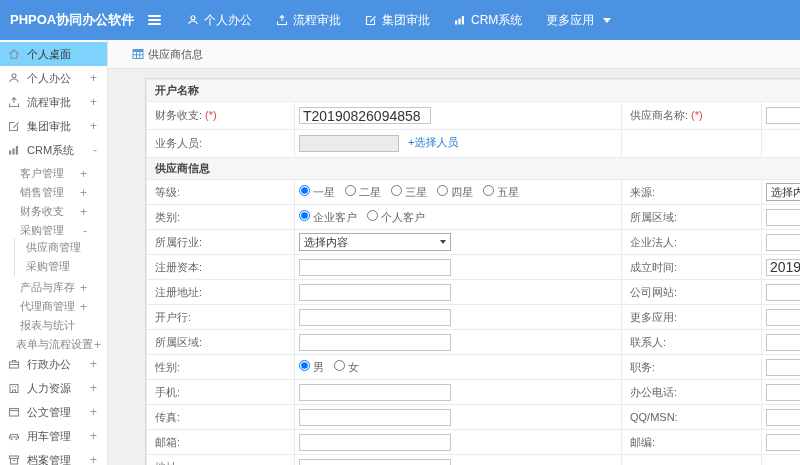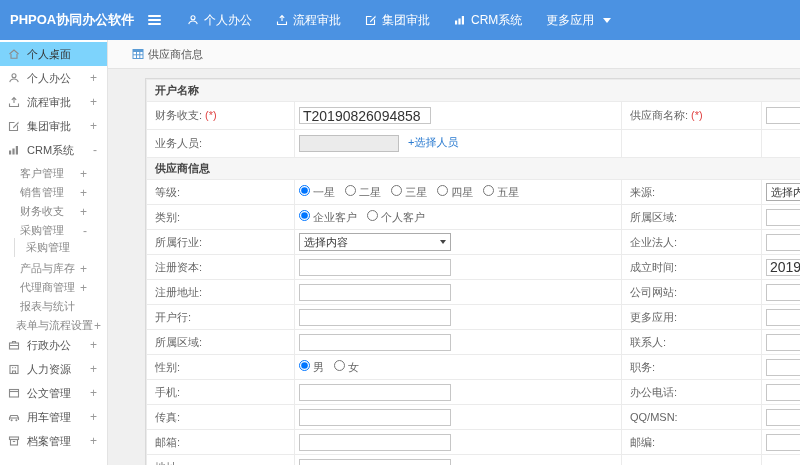--- a/index.html
+++ b/index.html
@@ -158,20 +158,23 @@
     </div>
     <div class="ssub">
       <span>财务收支</span>
       <span class="exp">+</span>
     </div>
     <div class="ssub">
       <span>采购管理</span>
       <span class="exp">-</span>
     </div>
     <div class="ssubsub">
+      <span>供应商管理</span>
+    </div>
+    <div class="ssubsub">
       <span>采购管理</span>
     </div>
     <div class="ssub">
       <span>产品与库存</span>
       <span class="exp">+</span>
     </div>
     <div class="ssub">
       <span>代理商管理</span>
       <span class="exp">+</span>
     </div>

